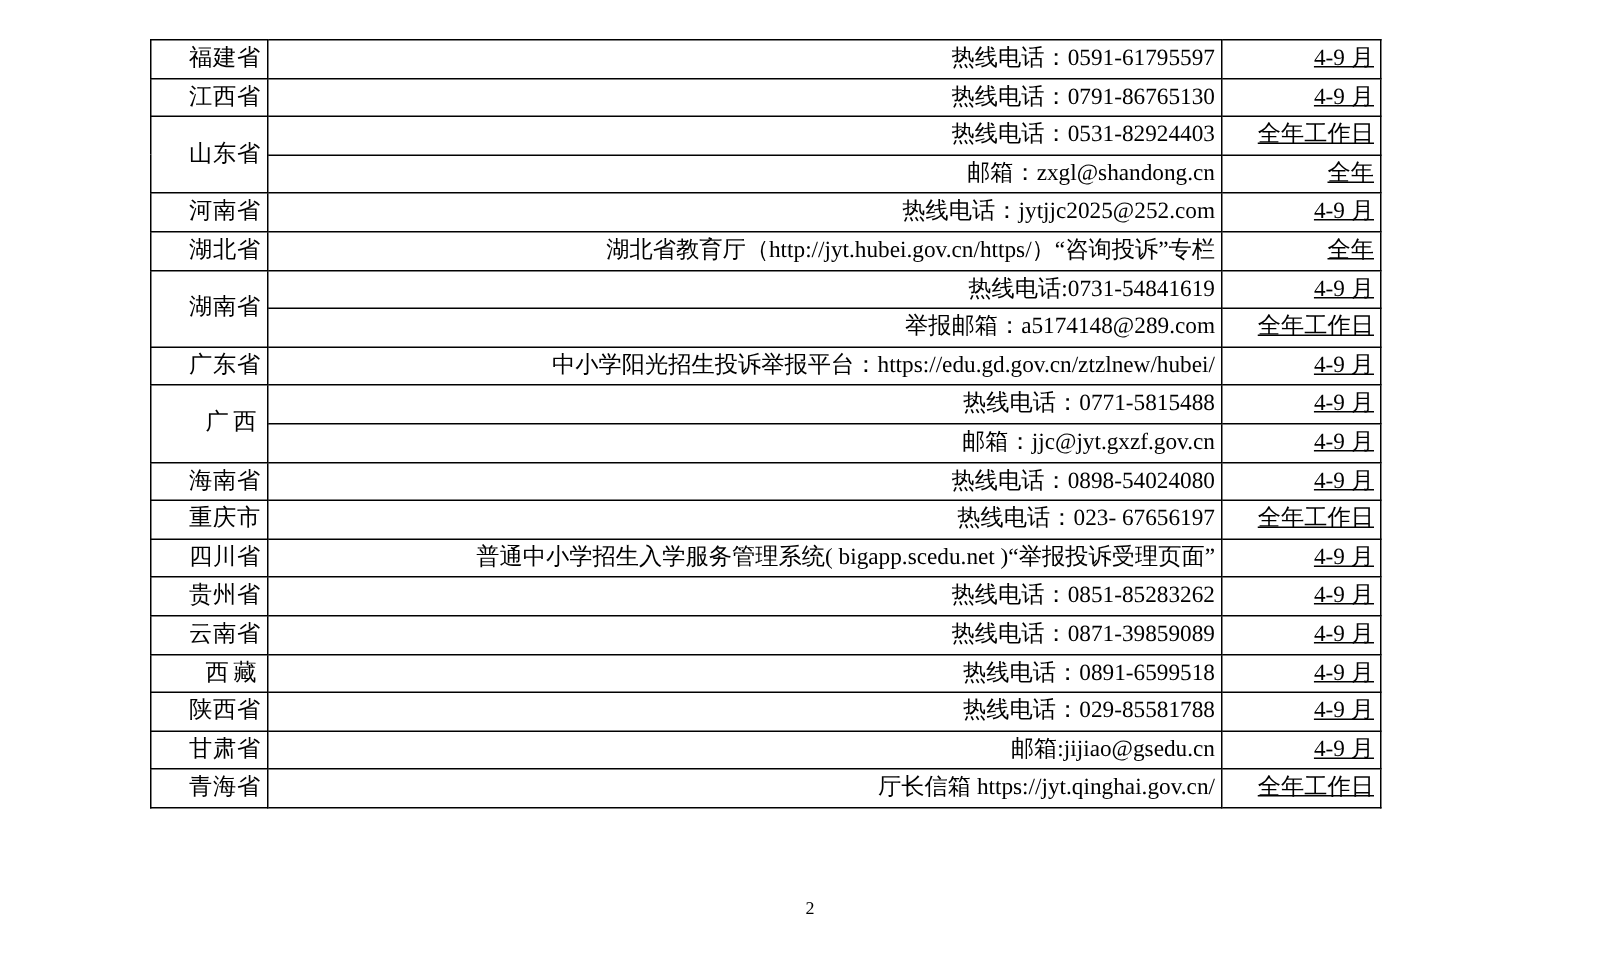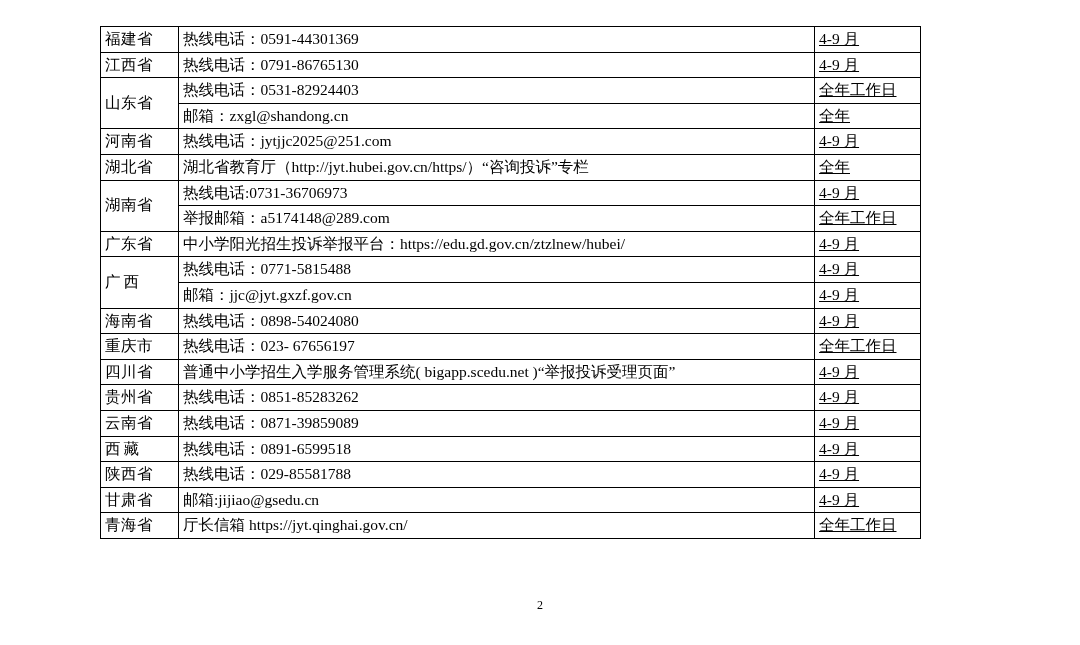--- a/index.html
+++ b/index.html
@@ -32,21 +32,21 @@
     width: 820px;
     table-layout: fixed;
   }
   table.doc-table td {
     border: 1px solid #000000;
     font-family: "Liberation Serif", serif;
     font-size: 15.5px;
     line-height: 1.2;
     padding: 3px 4px;
     vertical-align: middle;
-    text-align: left;
+    text-align: right;
     height: 21px;
     box-sizing: border-box;
   }
   td.col-region {
     width: 78px;
     letter-spacing: 0.5px;
   }
   td.col-detail {
     width: 636px;
     white-space: nowrap;
@@ -72,50 +72,50 @@
 </head>
 <body>
 
 <div class="page">
 
   <div class="table-wrap">
     <table class="doc-table">
       <tbody id="table-body">
           <tr>
             <td class="col-region">福建省</td>
-            <td class="col-detail">热线电话：0591-44301369</td>
+            <td class="col-detail">热线电话：0591-61795597</td>
             <td class="col-period">4-9 月</td>
           </tr>
           <tr>
             <td class="col-region">江西省</td>
             <td class="col-detail">热线电话：0791-86765130</td>
             <td class="col-period">4-9 月</td>
           </tr>
           <tr>
             <td class="col-region" rowspan="2">山东省</td>
             <td class="col-detail">热线电话：0531-82924403</td>
             <td class="col-period">全年工作日</td>
           </tr>
           <tr>
             <td class="col-detail">邮箱：zxgl@shandong.cn</td>
             <td class="col-period">全年</td>
           </tr>
           <tr>
             <td class="col-region">河南省</td>
-            <td class="col-detail">热线电话：jytjjc2025@251.com</td>
+            <td class="col-detail">热线电话：jytjjc2025@252.com</td>
             <td class="col-period">4-9 月</td>
           </tr>
           <tr>
             <td class="col-region">湖北省</td>
             <td class="col-detail">湖北省教育厅（http://jyt.hubei.gov.cn/https/）“咨询投诉”专栏</td>
             <td class="col-period">全年</td>
           </tr>
           <tr>
             <td class="col-region" rowspan="2">湖南省</td>
-            <td class="col-detail">热线电话:0731-36706973</td>
+            <td class="col-detail">热线电话:0731-54841619</td>
             <td class="col-period">4-9 月</td>
           </tr>
           <tr>
             <td class="col-detail">举报邮箱：a5174148@289.com</td>
             <td class="col-period">全年工作日</td>
           </tr>
           <tr>
             <td class="col-region">广东省</td>
             <td class="col-detail">中小学阳光招生投诉举报平台：https://edu.gd.gov.cn/ztzlnew/hubei/</td>
             <td class="col-period">4-9 月</td>

